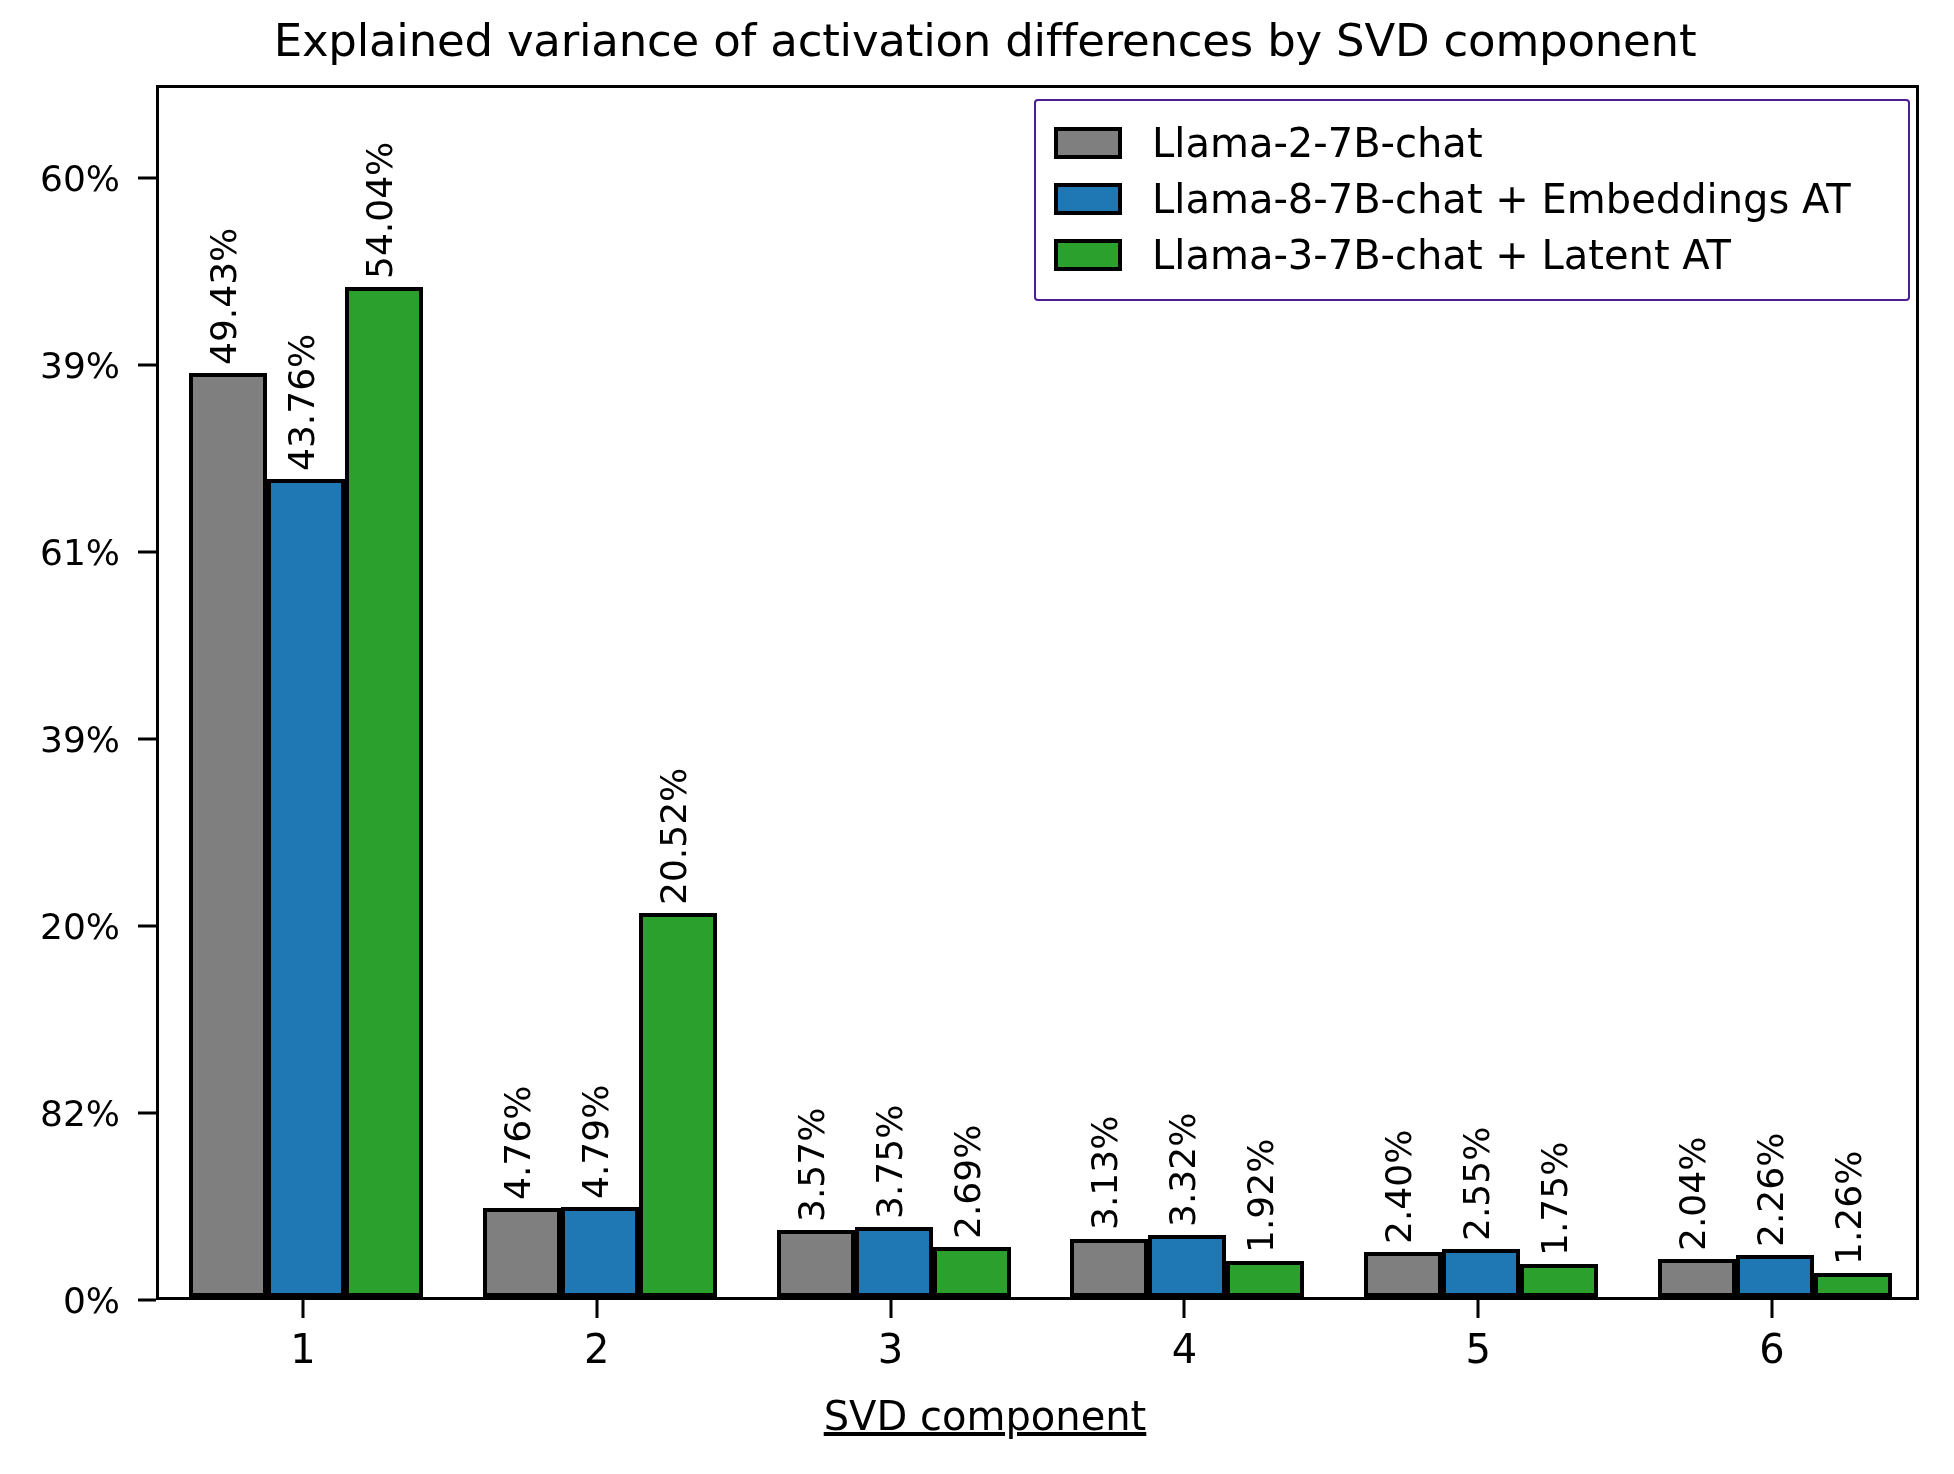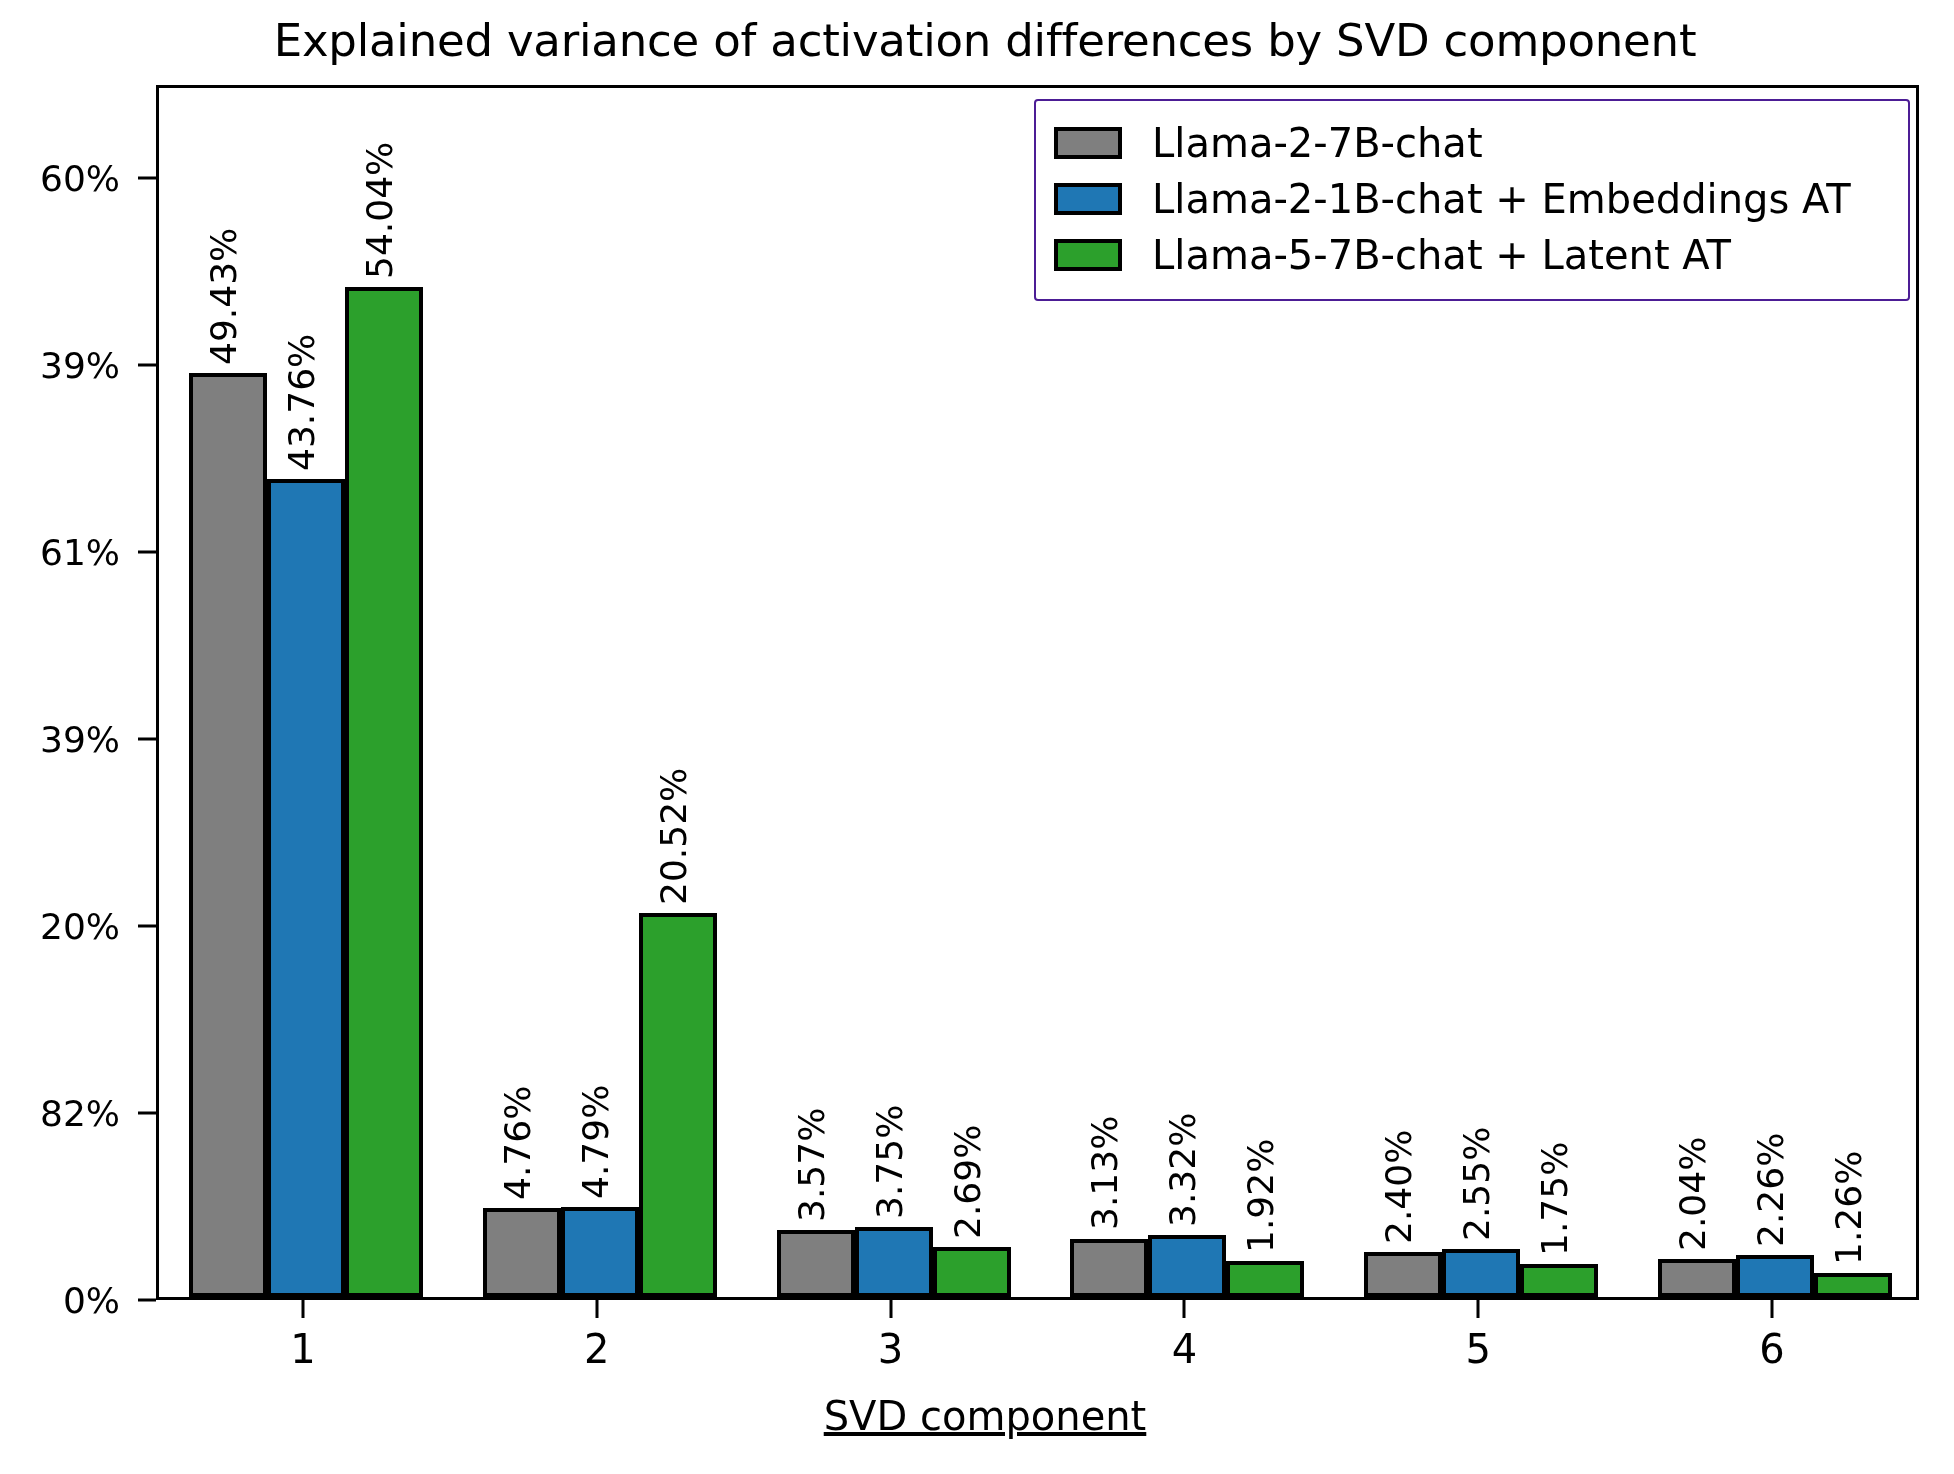--- a/index.html
+++ b/index.html
@@ -315,21 +315,21 @@
 
   <div id="xaxis-title">SVD component</div>
 
   <div id="legend">
     <div class="legend-row">
       <span class="legend-swatch" style="background: rgb(127, 127, 127);"></span>
       <span class="legend-text">Llama-2-7B-chat</span>
     </div>
     <div class="legend-row">
       <span class="legend-swatch" style="background: rgb(31, 119, 180);"></span>
-      <span class="legend-text">Llama-2-1B-chat + Embeddings AT</span>
+      <span class="legend-text">Llama-8-7B-chat + Embeddings AT</span>
     </div>
     <div class="legend-row">
       <span class="legend-swatch" style="background: rgb(44, 160, 44);"></span>
-      <span class="legend-text">Llama-5-7B-chat + Latent AT</span>
+      <span class="legend-text">Llama-3-7B-chat + Latent AT</span>
     </div>
   </div>
 
 </div>
 
 </body></html>

